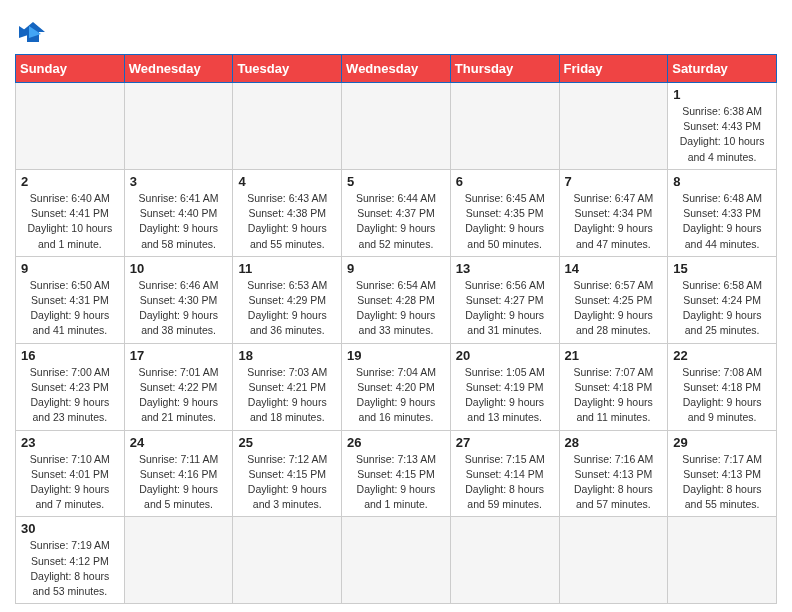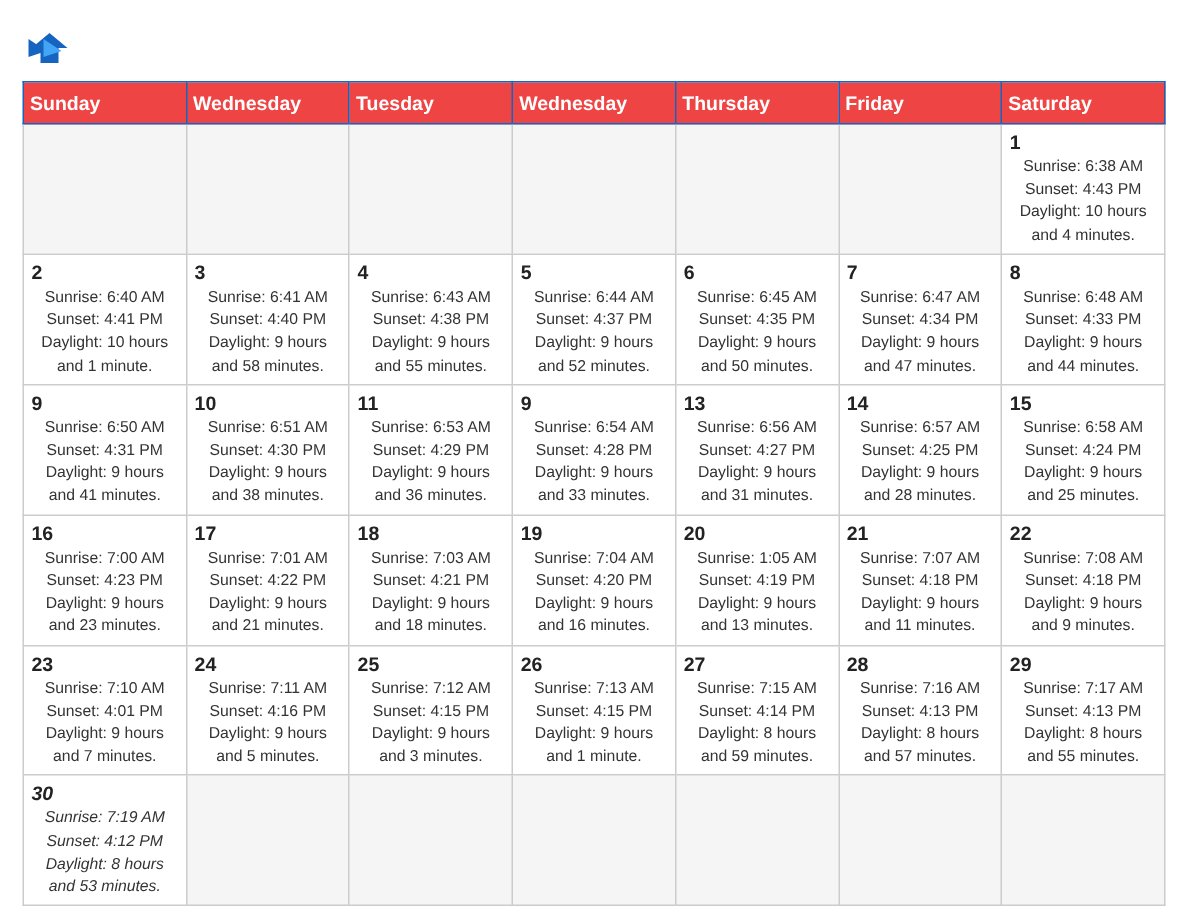--- a/index.html
+++ b/index.html
@@ -69,21 +69,20 @@
       font-size: 11px;
       color: #333;
       height: 80px;
       background: #fff;
     }
     tbody tr td.empty {
       background: #f5f5f5;
     }
     tbody tr:last-child td {
       height: auto;
-      font-style: italic;
     }
     .date-num {
       font-size: 13px;
       font-weight: bold;
       color: #222;
       margin-bottom: 2px;
     }
     .cell-info {
       font-size: 10.5px;
       line-height: 1.45;
@@ -193,21 +192,21 @@
       </tr>
       <tr>
         <td>
           <div class="date-num">9</div>
           <div class="cell-info">Sunrise: 6:50 AM
 Sunset: 4:31 PM
 Daylight: 9 hours and 41 minutes.</div>
         </td>
         <td>
           <div class="date-num">10</div>
-          <div class="cell-info">Sunrise: 6:51 AM
+          <div class="cell-info">Sunrise: 6:46 AM
 Sunset: 4:30 PM
 Daylight: 9 hours and 38 minutes.</div>
         </td>
         <td>
           <div class="date-num">11</div>
           <div class="cell-info">Sunrise: 6:53 AM
 Sunset: 4:29 PM
 Daylight: 9 hours and 36 minutes.</div>
         </td>
         <td>

